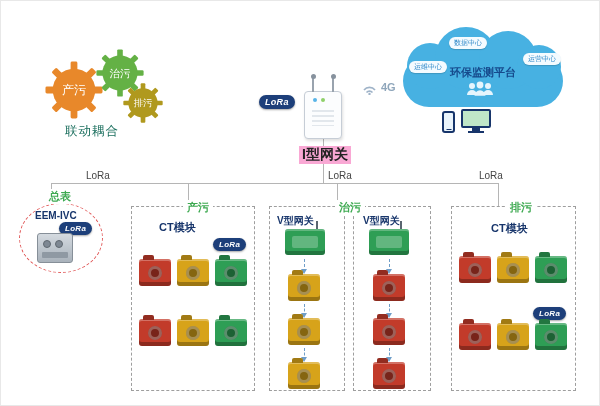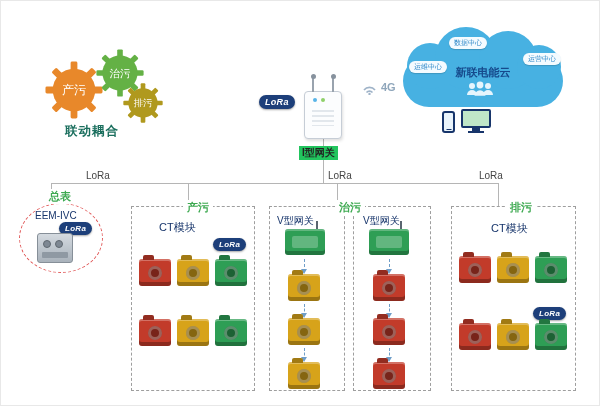--- a/index.html
+++ b/index.html
@@ -6,21 +6,21 @@
   body { font-family:"Liberation Sans","DejaVu Sans",sans-serif; background:#fff; }
   .canvas { position:relative; width:600px; height:406px; background:#fff; border:1px solid #e8e8e8; overflow:hidden; }
   .abs { position:absolute; }
   .hline { position:absolute; height:1px; background:#b5b5b5; }
   .vline { position:absolute; width:1px; background:#b5b5b5; }
   .lora-label { position:absolute; font-size:10px; color:#444; }
   .lora-badge { position:absolute; background:#1d3f7a; color:#fff; font-size:8px; font-weight:bold; font-style:italic;
                 padding:2px 6px; border-radius:10px; box-shadow:0 1px 2px rgba(0,0,0,.35); letter-spacing:.3px; }
   .gbox { position:absolute; border:1px dashed #9e9e9e; background:#fff; }
   .glabel { position:absolute; font-size:11px; font-weight:bold; color:#3faa52; background:#fff; padding:0 4px; z-index:5; }
-  .navy-text { position:absolute; color:#17356b; font-weight:normal; font-size:11px; }
+  .navy-text { position:absolute; color:#17356b; font-weight:bold; font-size:11px; }
   
   .device { position:absolute; width:32px; height:27px; border-radius:3px; z-index:3;
             box-shadow: inset 0 -4px 0 rgba(0,0,0,.28), inset 0 2px 0 rgba(255,255,255,.28); }
   .device::before { content:""; position:absolute; left:50%; top:52%; transform:translate(-50%,-50%);
             width:14px; height:14px; border-radius:50%; background:rgba(0,0,0,.38);
             box-shadow: inset 0 0 0 3px rgba(255,255,255,.28); }
   .device::after { content:""; position:absolute; top:-4px; left:4px; width:11px; height:5px;
             border-radius:2px 2px 0 0; background:inherit; filter:brightness(.75); }
   .device.red { background:#c23b2a; } .device.yellow { background:#d7a31a; } .device.green { background:#2e9e55; }
   
@@ -28,32 +28,32 @@
          box-shadow: inset 0 -4px 0 rgba(0,0,0,.25), inset 0 2px 0 rgba(255,255,255,.25); }
   .vgw::before { content:""; position:absolute; top:-8px; right:7px; width:2px; height:8px; background:#5a6570; }
   .vgw::after { content:""; position:absolute; left:7px; right:7px; top:7px; bottom:7px;
          background:rgba(255,255,255,.25); border-radius:2px; }
   
   .conn { position:absolute; width:0; border-left:1px dashed #6f9ec9; z-index:2; }
   .conn::after { content:""; position:absolute; bottom:-2px; left:-4px;
          border-left:3.5px solid transparent; border-right:3.5px solid transparent; border-top:5px solid #6f9ec9; }
   
   .gear { position:absolute; }
-  .gear-caption { position:absolute; font-size:12.5px; font-weight:bold; color:#1b6f5e; letter-spacing:1px; }
+  .gear-caption { position:absolute; font-size:12.5px; font-weight:normal; color:#1b6f5e; letter-spacing:1px; }
   
   .gw-box { position:absolute; left:303px; top:90px; width:38px; height:48px; background:#fcfdfe;
             border:1px solid #c6cdd6; border-radius:4px; box-shadow:1px 2px 3px rgba(0,0,0,.12); z-index:4; }
   .ant { position:absolute; top:-14px; width:2px; height:14px; background:#99a3ae; }
   .ant::before { content:""; position:absolute; top:-4px; left:-1.5px; width:5px; height:5px; border-radius:50%; background:#87929e; }
   .ant.a1 { left:7px; } .ant.a2 { right:7px; }
   .gw-led { position:absolute; top:6px; width:4px; height:4px; border-radius:50%; background:#58b4e8; }
   .gw-led.g1 { left:8px; } .gw-led.g2 { left:16px; background:#8fd06a; }
   .gw-grill { position:absolute; left:7px; right:7px; top:18px; height:16px;
             background:repeating-linear-gradient(#e2e7ec 0 2px, transparent 2px 5px); }
-  .gw-label { position:absolute; font-size:10px; font-weight:600; color:#222; background:#22c55e; padding:0 3px; z-index:5; }
+  .gw-label { position:absolute; font-size:14px; font-weight:600; color:#222; background:#f9a8d4; padding:0 3px; z-index:5; }
   
   .cloud-c { position:absolute; border-radius:50%; background:#47b1e2; }
   .cloud-base { position:absolute; background:#47b1e2; border-radius:26px; }
   .cloud-title { position:absolute; text-align:center; color:#164a8c; font-weight:bold; font-size:11px; z-index:3; }
   .bubble { position:absolute; background:#f4fbff; color:#2a86c8; font-size:7px; padding:1px 5px;
             border-radius:7px; z-index:3; box-shadow:0 1px 1px rgba(0,0,0,.15); }
   
   .phone { position:absolute; width:13px; height:22px; border:2px solid #17356b; border-radius:3px; background:#eaf4fb; }
   .phone::after { content:""; position:absolute; bottom:1px; left:50%; transform:translateX(-50%); width:5px; height:1.5px; background:#17356b; }
   .monitor { position:absolute; width:30px; height:19px; border:2px solid #17356b; border-radius:2px; background:#bfe6c8; }
@@ -151,21 +151,21 @@
       <path d="M5.5 11.5 a4 4 0 0 1 6 0" fill="none" stroke="#9fb3c8" stroke-width="1.6"></path>
       <circle cx="8.5" cy="13" r="1.2" fill="#9fb3c8"></circle>
     </svg><span>4G</span>
   </div>
 
   <div class="cloud-base" style="left:402px;top:54px;width:160px;height:52px;"></div>
   <div class="cloud-c" style="left:406px;top:42px;width:46px;height:46px;"></div>
   <div class="cloud-c" style="left:434px;top:26px;width:62px;height:62px;"></div>
   <div class="cloud-c" style="left:478px;top:30px;width:58px;height:58px;"></div>
   <div class="cloud-c" style="left:516px;top:44px;width:44px;height:44px;"></div>
-  <div class="cloud-title" style="left:402px;top:64px;width:160px;">新联电能云</div>
+  <div class="cloud-title" style="left:402px;top:64px;width:160px;">环保监测平台</div>
   <span class="bubble" style="left:448px;top:36px;">数据中心</span>
   <span class="bubble" style="left:408px;top:60px;">运维中心</span>
   <span class="bubble" style="left:522px;top:52px;">运营中心</span>
   <svg class="abs" style="left:462px;top:80px;width:34px;height:20px;" viewBox="0 0 34 20">
     <g fill="#e6f5fd">
       <circle cx="9" cy="5" r="3"></circle>
         <path d="M4 14 a5 5 0 0 1 10 0 z"></path>
       <circle cx="17" cy="4" r="3.4"></circle>
         <path d="M11.5 14.8 a5.5 5.5 0 0 1 11 0 z"></path>
       <circle cx="25" cy="5" r="3"></circle>

